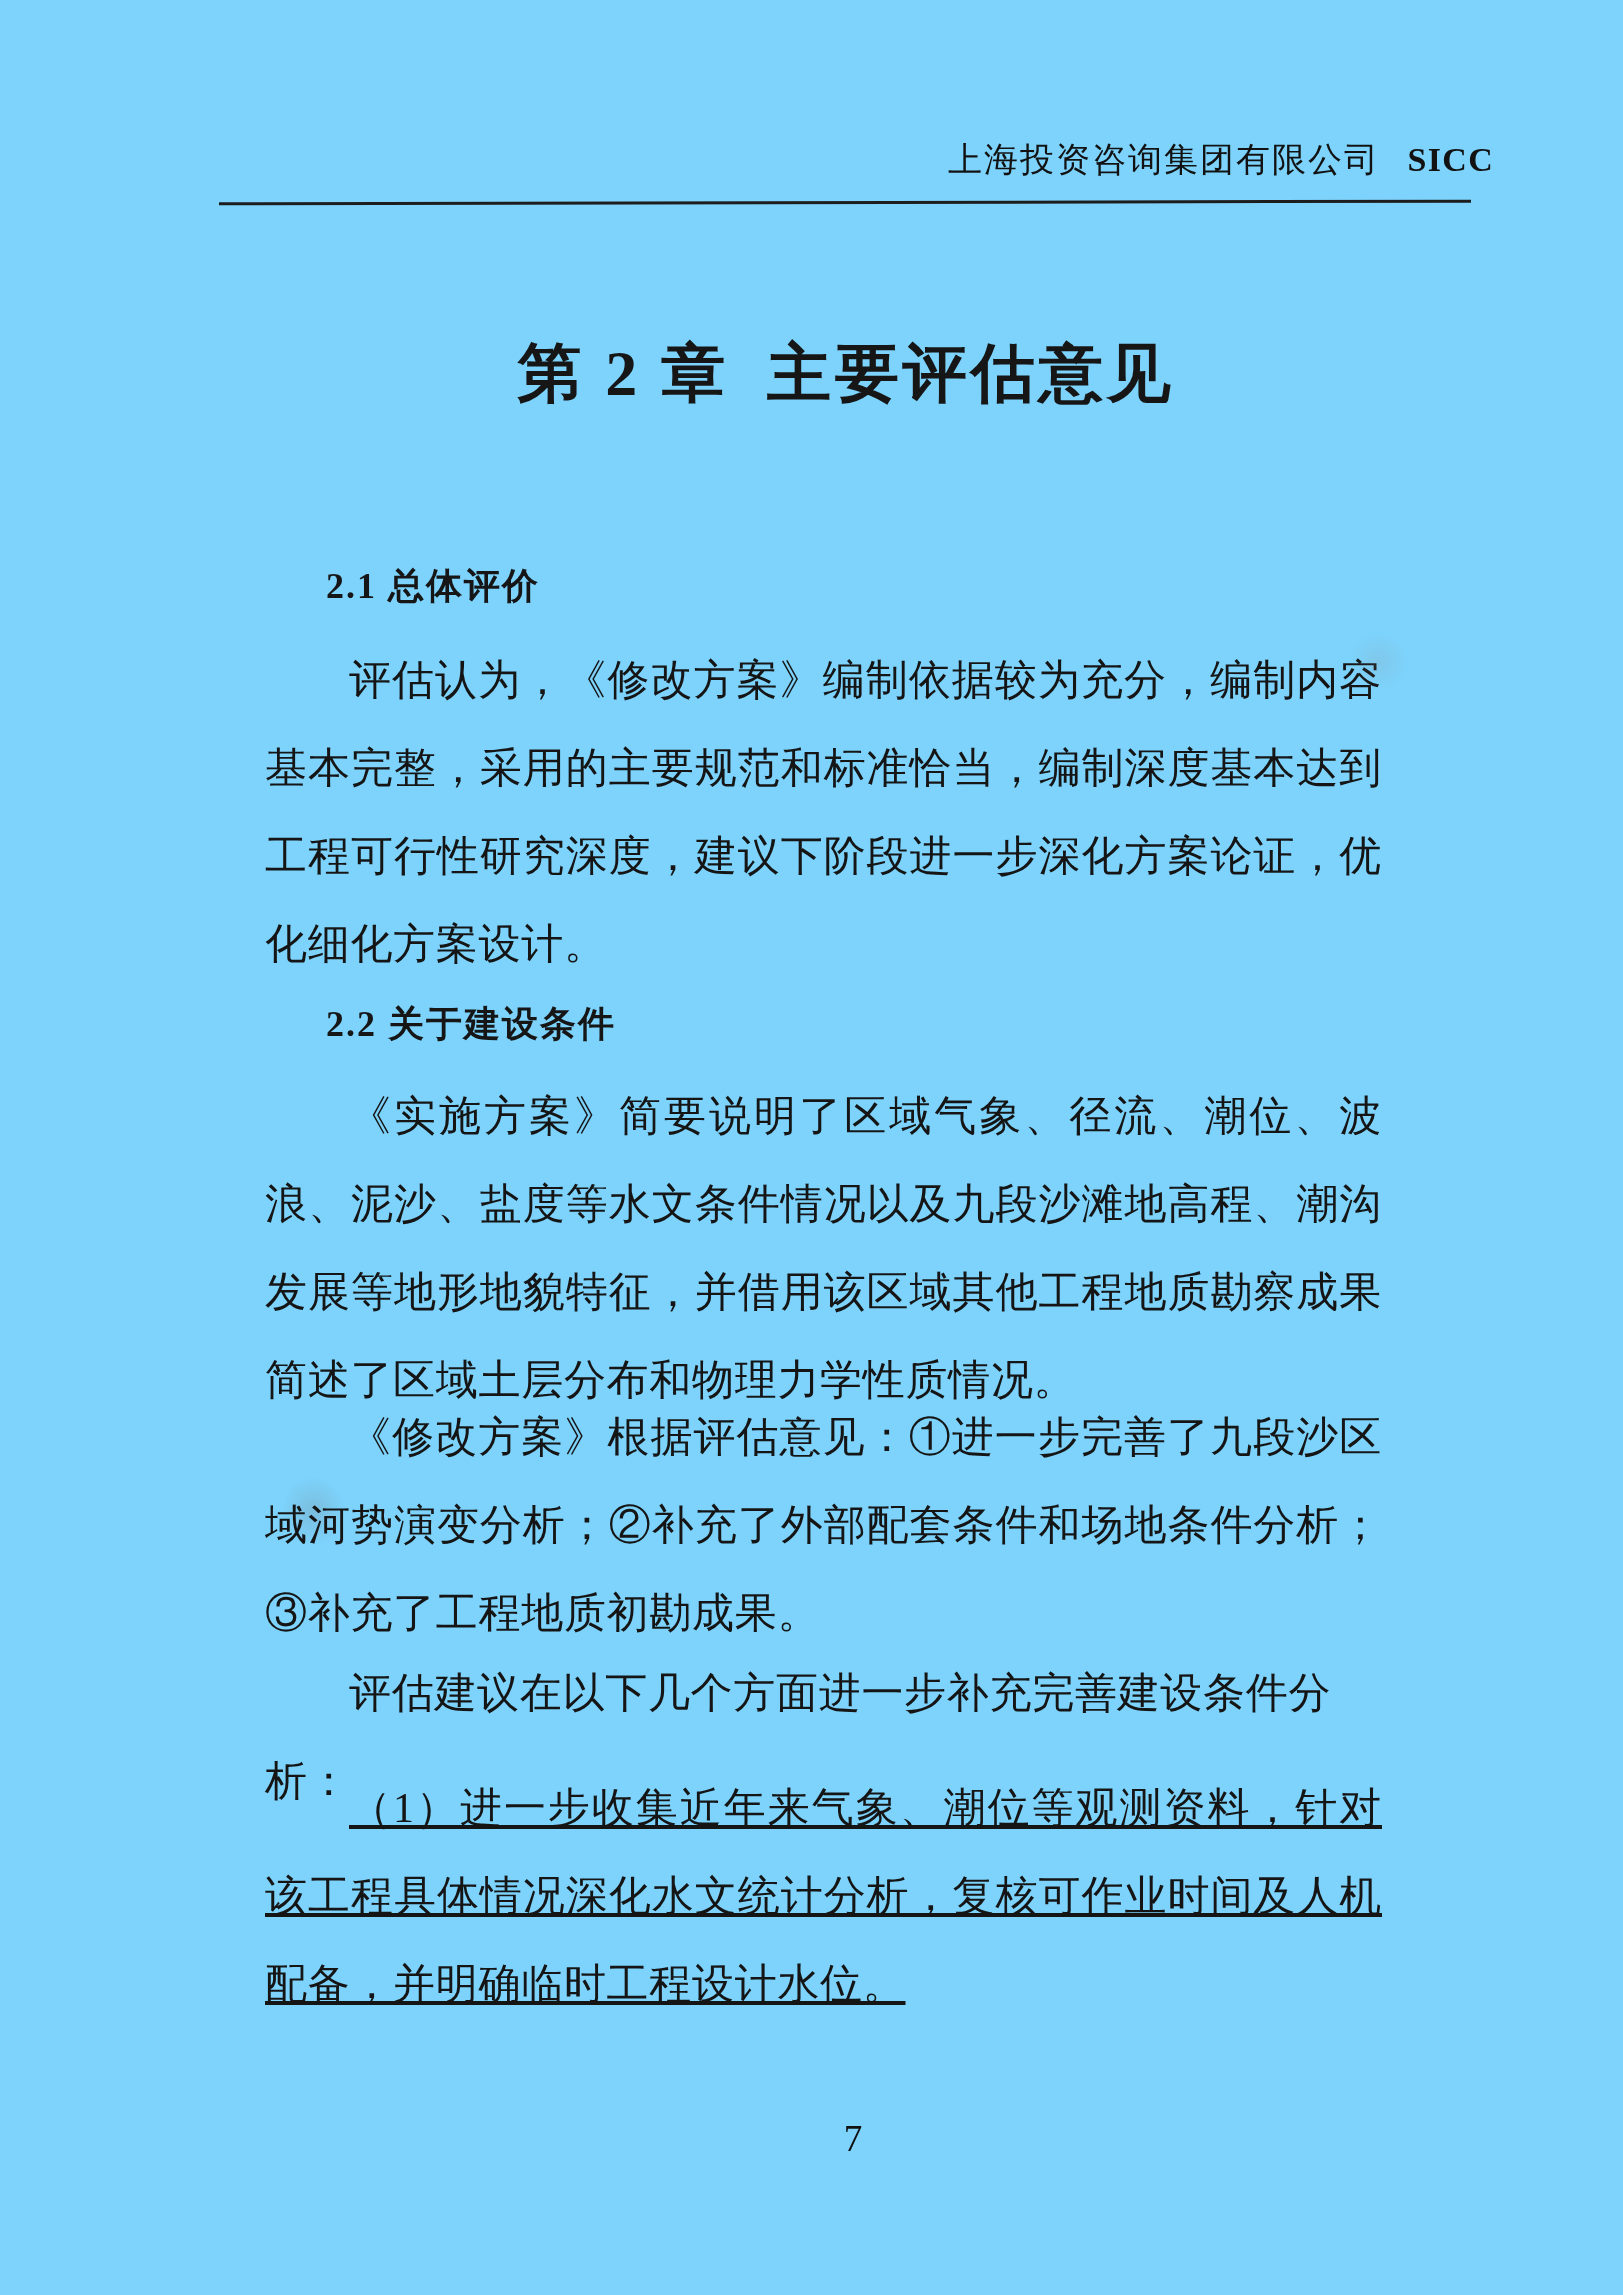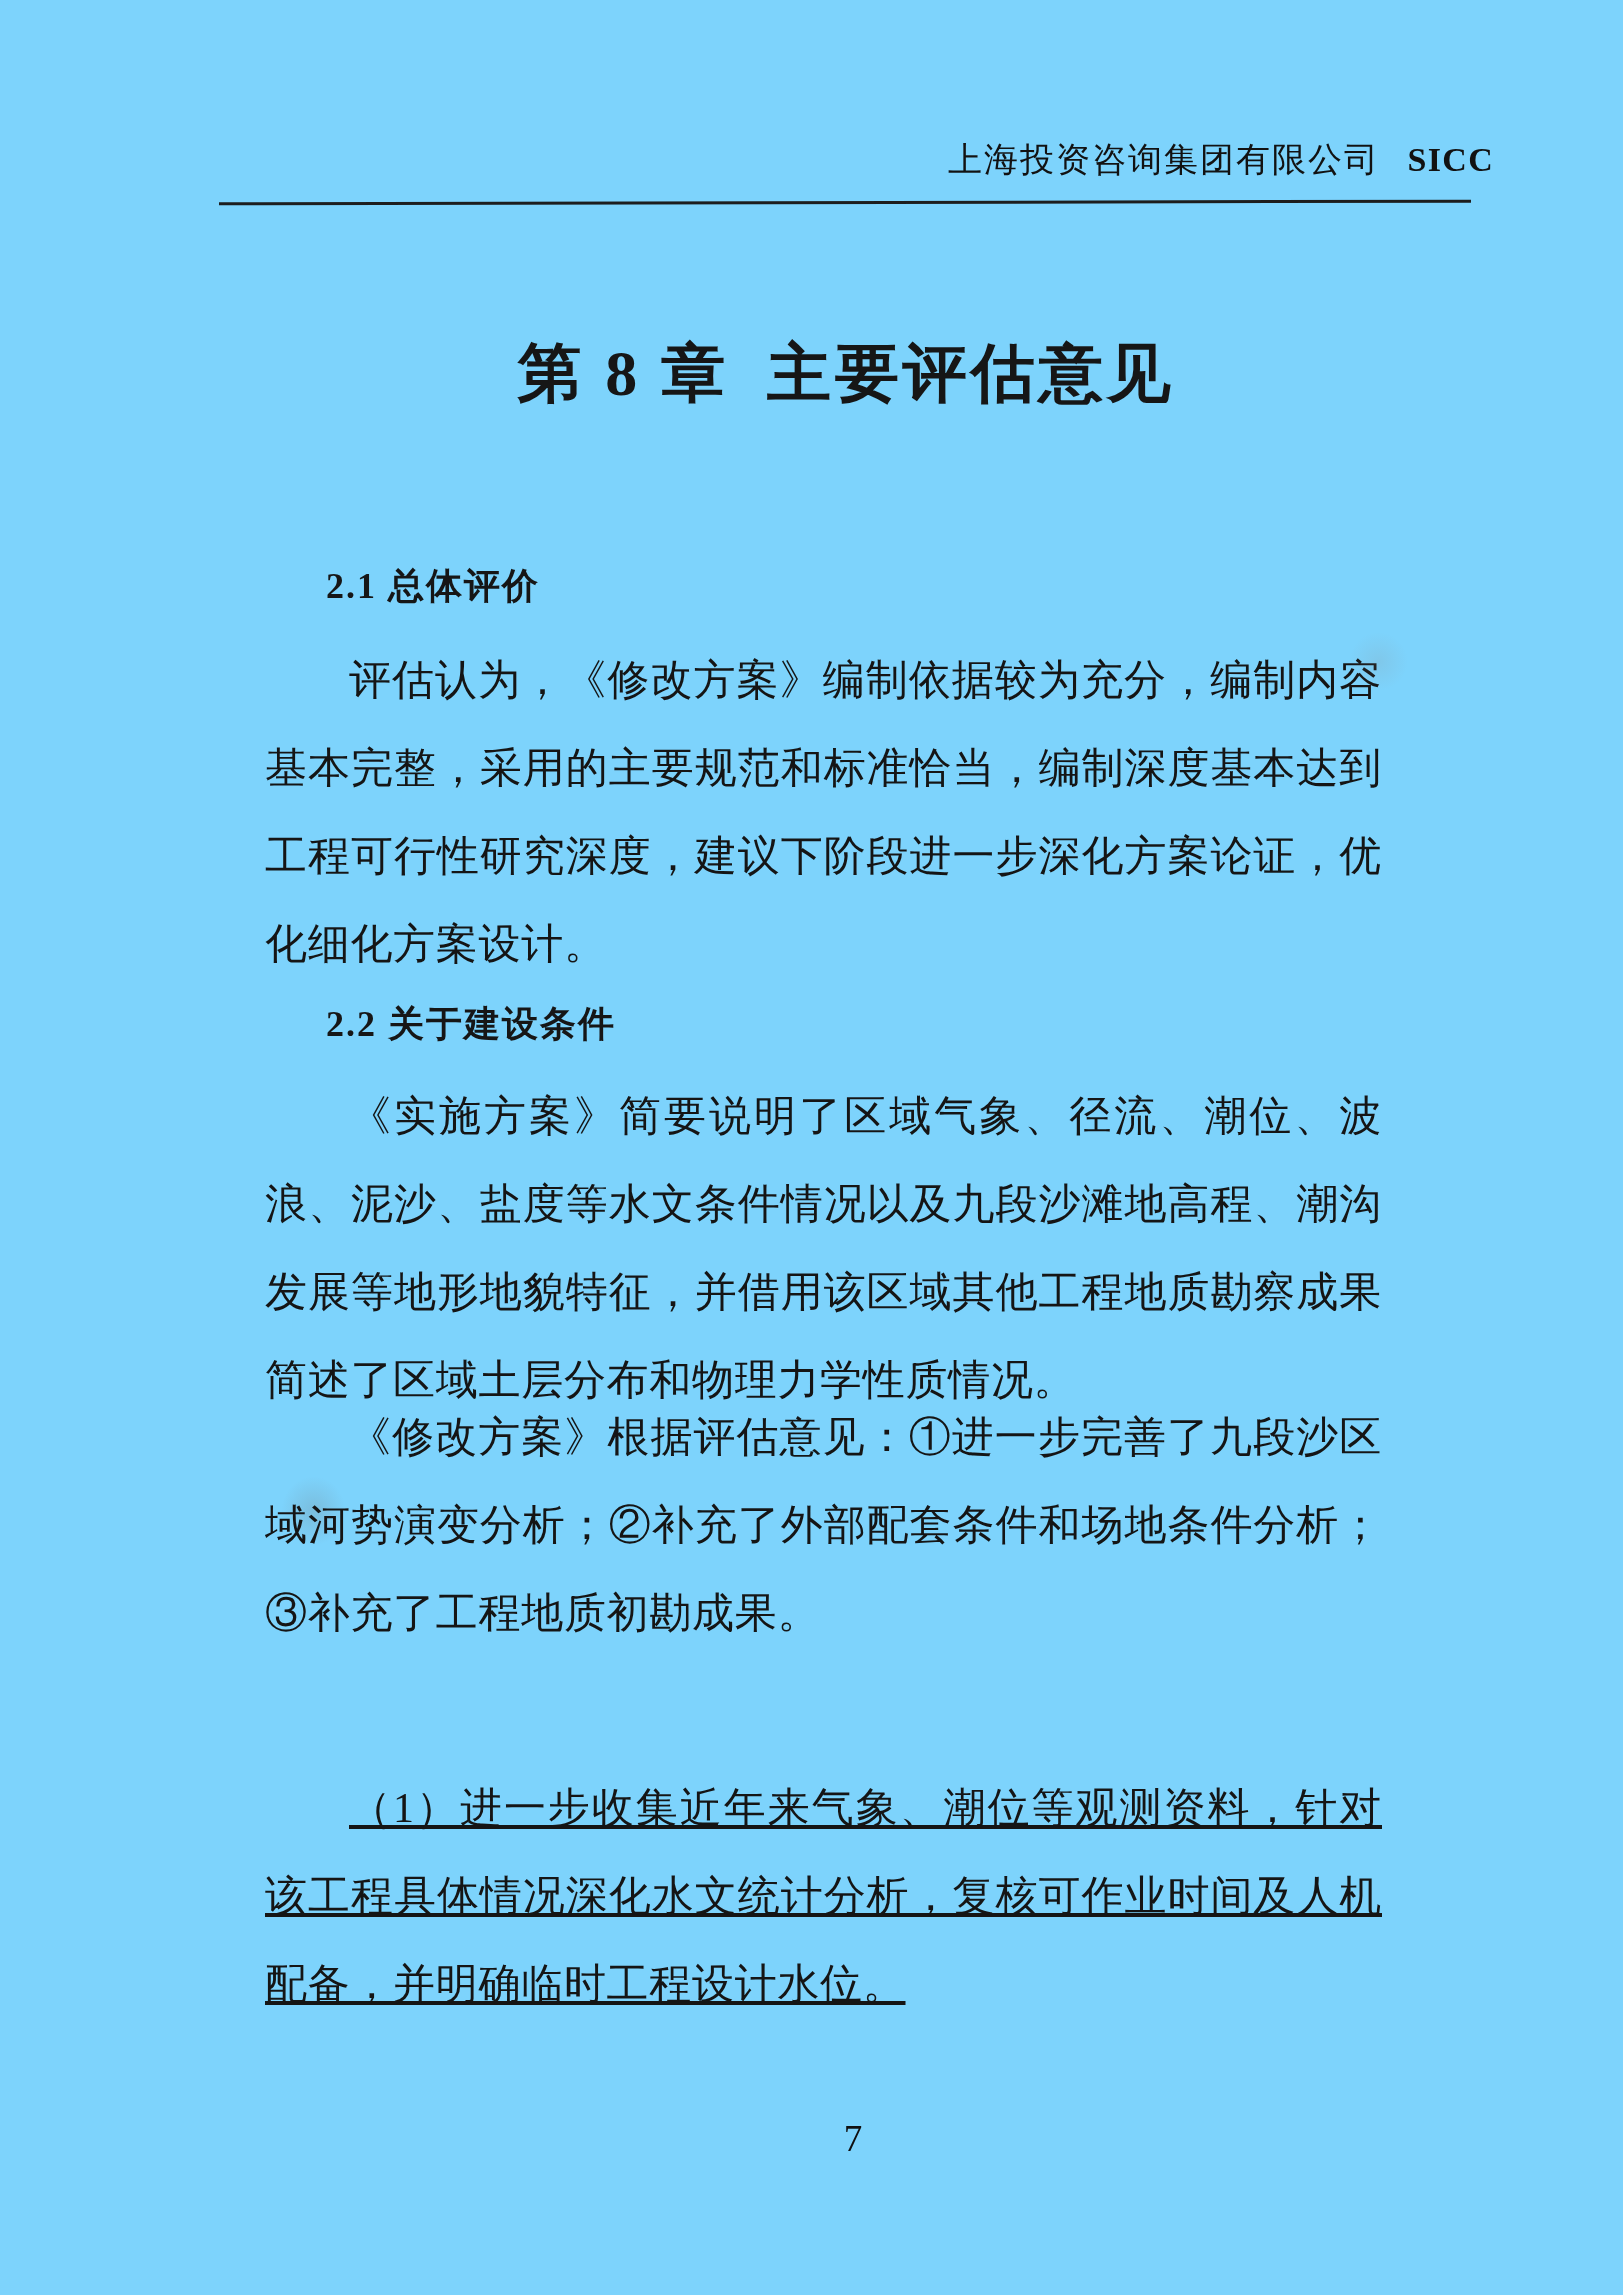--- a/index.html
+++ b/index.html
@@ -120,34 +120,35 @@
 <body>
 
 <div class="page">
 
   <div class="header-text">
     <span>上海投资咨询集团有限公司</span><span class="brand">SICC</span>
   </div>
   <div class="header-rule"></div>
 
   <div class="chapter-title">
-    <span class="chapter-number">第 8 章</span><span>主要评估意见</span>
+    <span class="chapter-number">第 2 章</span><span>主要评估意见</span>
   </div>
 
   <div class="section-heading h-21">2.1 总体评价</div>
 
   <p class="para p-1">评估认为，《修改方案》编制依据较为充分，编制内容基本完整，采用的主要规范和标准恰当，编制深度基本达到工程可行性研究深度，建议下阶段进一步深化方案论证，优化细化方案设计。</p>
 
   <div class="section-heading h-22">2.2 关于建设条件</div>
 
   <p class="para p-2">《实施方案》简要说明了区域气象、径流、潮位、波浪、泥沙、盐度等水文条件情况以及九段沙滩地高程、潮沟发展等地形地貌特征，并借用该区域其他工程地质勘察成果简述了区域土层分布和物理力学性质情况。</p>
 
   <div class="smudge-yan"></div>
   <p class="para p-3">《修改方案》根据评估意见：①进一步完善了九段沙区域河势演变分析；②补充了外部配套条件和场地条件分析；③补充了工程地质初勘成果。</p>
 
+  <p class="para p-4">评估建议在以下几个方面进一步补充完善建设条件分析：</p>
 
   <p class="para p-5">（1）进一步收集近年来气象、潮位等观测资料，针对该工程具体情况深化水文统计分析，复核可作业时间及人机配备，并明确临时工程设计水位。</p>
 
   <div class="smudge-dot"></div>
 
   <div class="page-number">7</div>
 
 </div>
 
 

